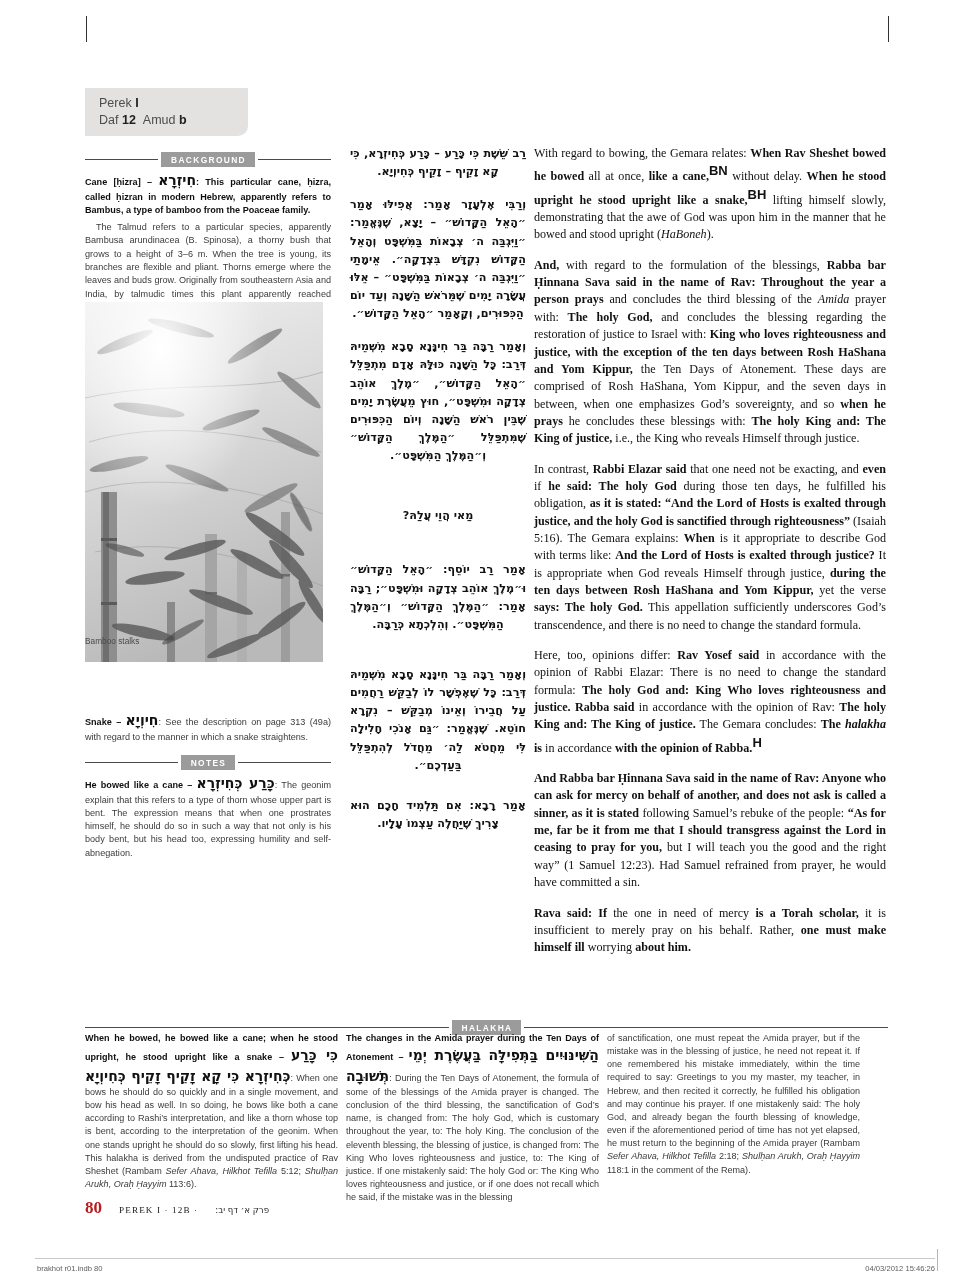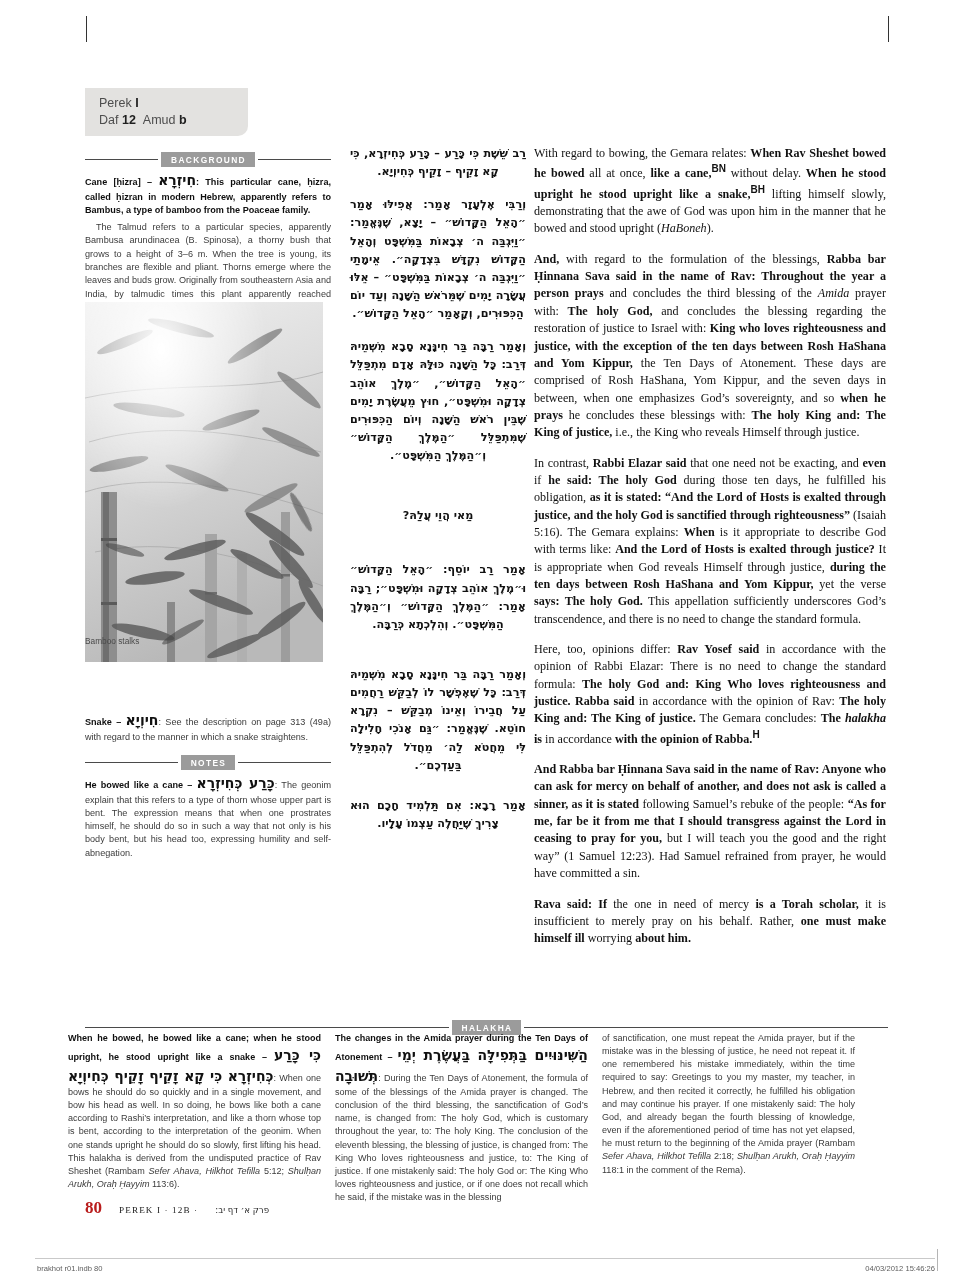--- a/index.html
+++ b/index.html
@@ -70,27 +70,27 @@
 
   
   .engcol{
     position:absolute;left:534px;top:145px;width:352px;
     font-family:"Liberation Serif", serif;
     font-size:12.1px;line-height:1.435;color:#111;text-align:justify;
   }
   .engcol p{margin:0 0 13px 0;}
   .engcol b{font-weight:bold;}
   .engcol i{font-style:italic;}
-  sup{font-size:10px;font-weight:bold;vertical-align:super;
+  sup{font-size:13px;font-weight:bold;vertical-align:super;
       font-family:"Liberation Sans", sans-serif;}
 
   
   .hal-cols{
-    position:absolute;left:68px;top:1032px;width:803px;
-    display:flex;gap:14px;
+    position:absolute;left:85px;top:1032px;width:803px;
+    display:flex;gap:8px;
   }
   .hal-cols .col{
     width:253px;
     font-family:"Liberation Sans", sans-serif;
     font-size:9.05px;line-height:1.455;color:#3b3b3b;text-align:justify;
   }
   .hal-cols .col p{margin:0;}
   .hal-cols b{color:#0f0f0f;}
   .hal-cols i{font-style:italic;}
 

